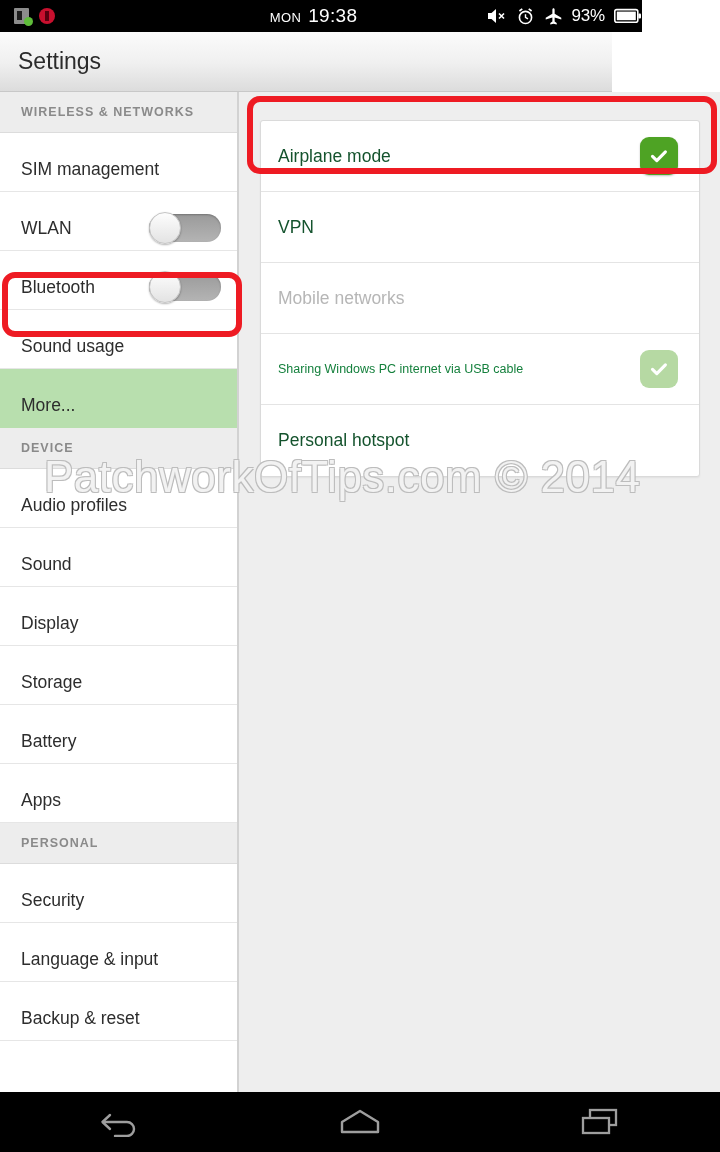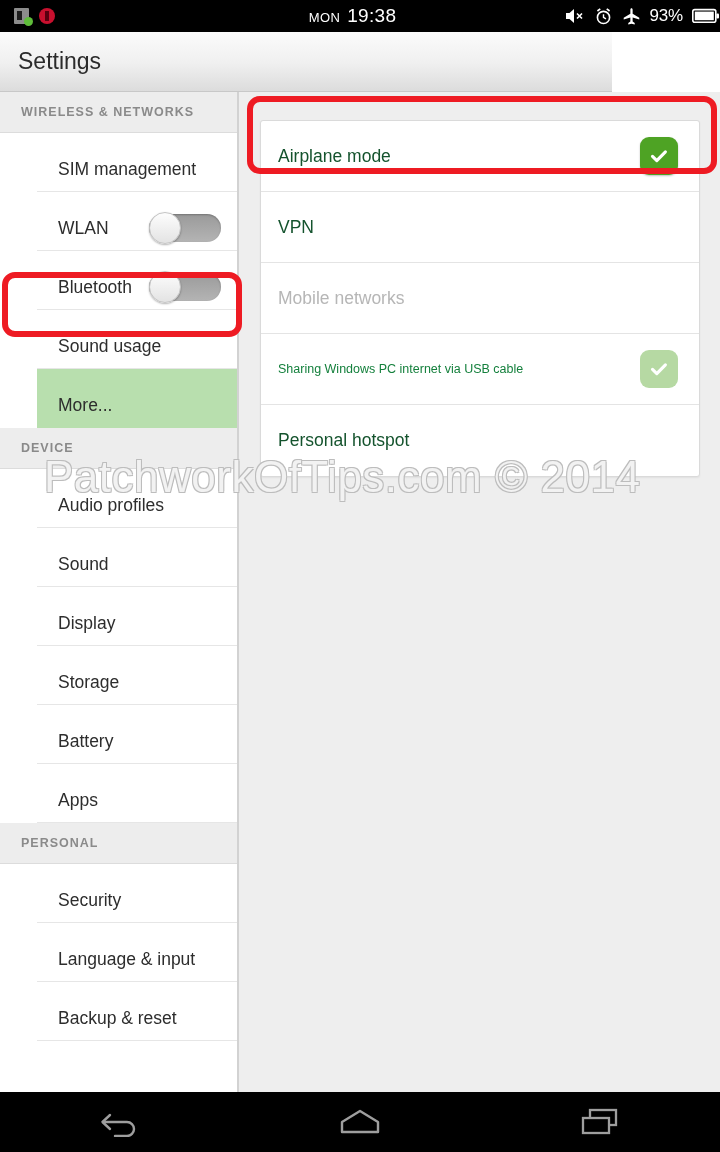--- a/index.html
+++ b/index.html
@@ -6,21 +6,21 @@
   html, body {
     width: 720px; height: 1152px;
     font-family: "Liberation Sans", sans-serif;
     background: #000;
     overflow: hidden;
   }
   .device { position: relative; width: 720px; height: 1152px; background: #fff; }
 
   
   .statusbar {
-    position: absolute; top: 0; left: 0; width: 720px; height: 32px;
+    position: absolute; top: 0; left: 0; width: 642px; height: 32px;
     background: #000; color: #fff;
     display: flex; align-items: center;
   }
   .sb-left { display: flex; align-items: center; gap: 10px; padding-left: 14px; width: 200px; }
   .notif-app {
     width: 15px; height: 16px; background: #8c8c8c; border-radius: 1px;
     position: relative;
   }
   .notif-app::after {
     content: ""; position: absolute; left: 3px; top: 3px;
@@ -72,21 +72,21 @@
   }
   .side-section {
     height: 41px; background: #ededed; display: flex; align-items: center;
     padding-left: 21px; border-bottom: 1px solid #dcdcdc;
   }
   .side-section span {
     font-size: 12.5px; color: #8a8a8a; letter-spacing: 1px; font-weight: bold;
   }
   .side-item {
     height: 59px; display: flex; align-items: center; justify-content: space-between;
-    padding: 14px 16px 0 21px; border-bottom: 1px solid #e6e6e6; background: #fff; margin-left: 37px;
+    padding: 14px 16px 0 21px; border-bottom: 1px solid #e6e6e6; background: #fff;
   }
   .side-item.selected { background: #b8dfae; border-bottom: 1px solid #b8dfae; }
   .side-item-label { font-size: 17.5px; color: #2d2d2d; }
   .toggle {
     width: 72px; height: 28px; border-radius: 14px;
     background: linear-gradient(to bottom, #9a9a9a, #b4b4b4);
     position: relative; box-shadow: inset 0 1px 2px rgba(0,0,0,.25);
   }
   .toggle .thumb {
     position: absolute; left: 0; top: -2px; width: 32px; height: 32px;

